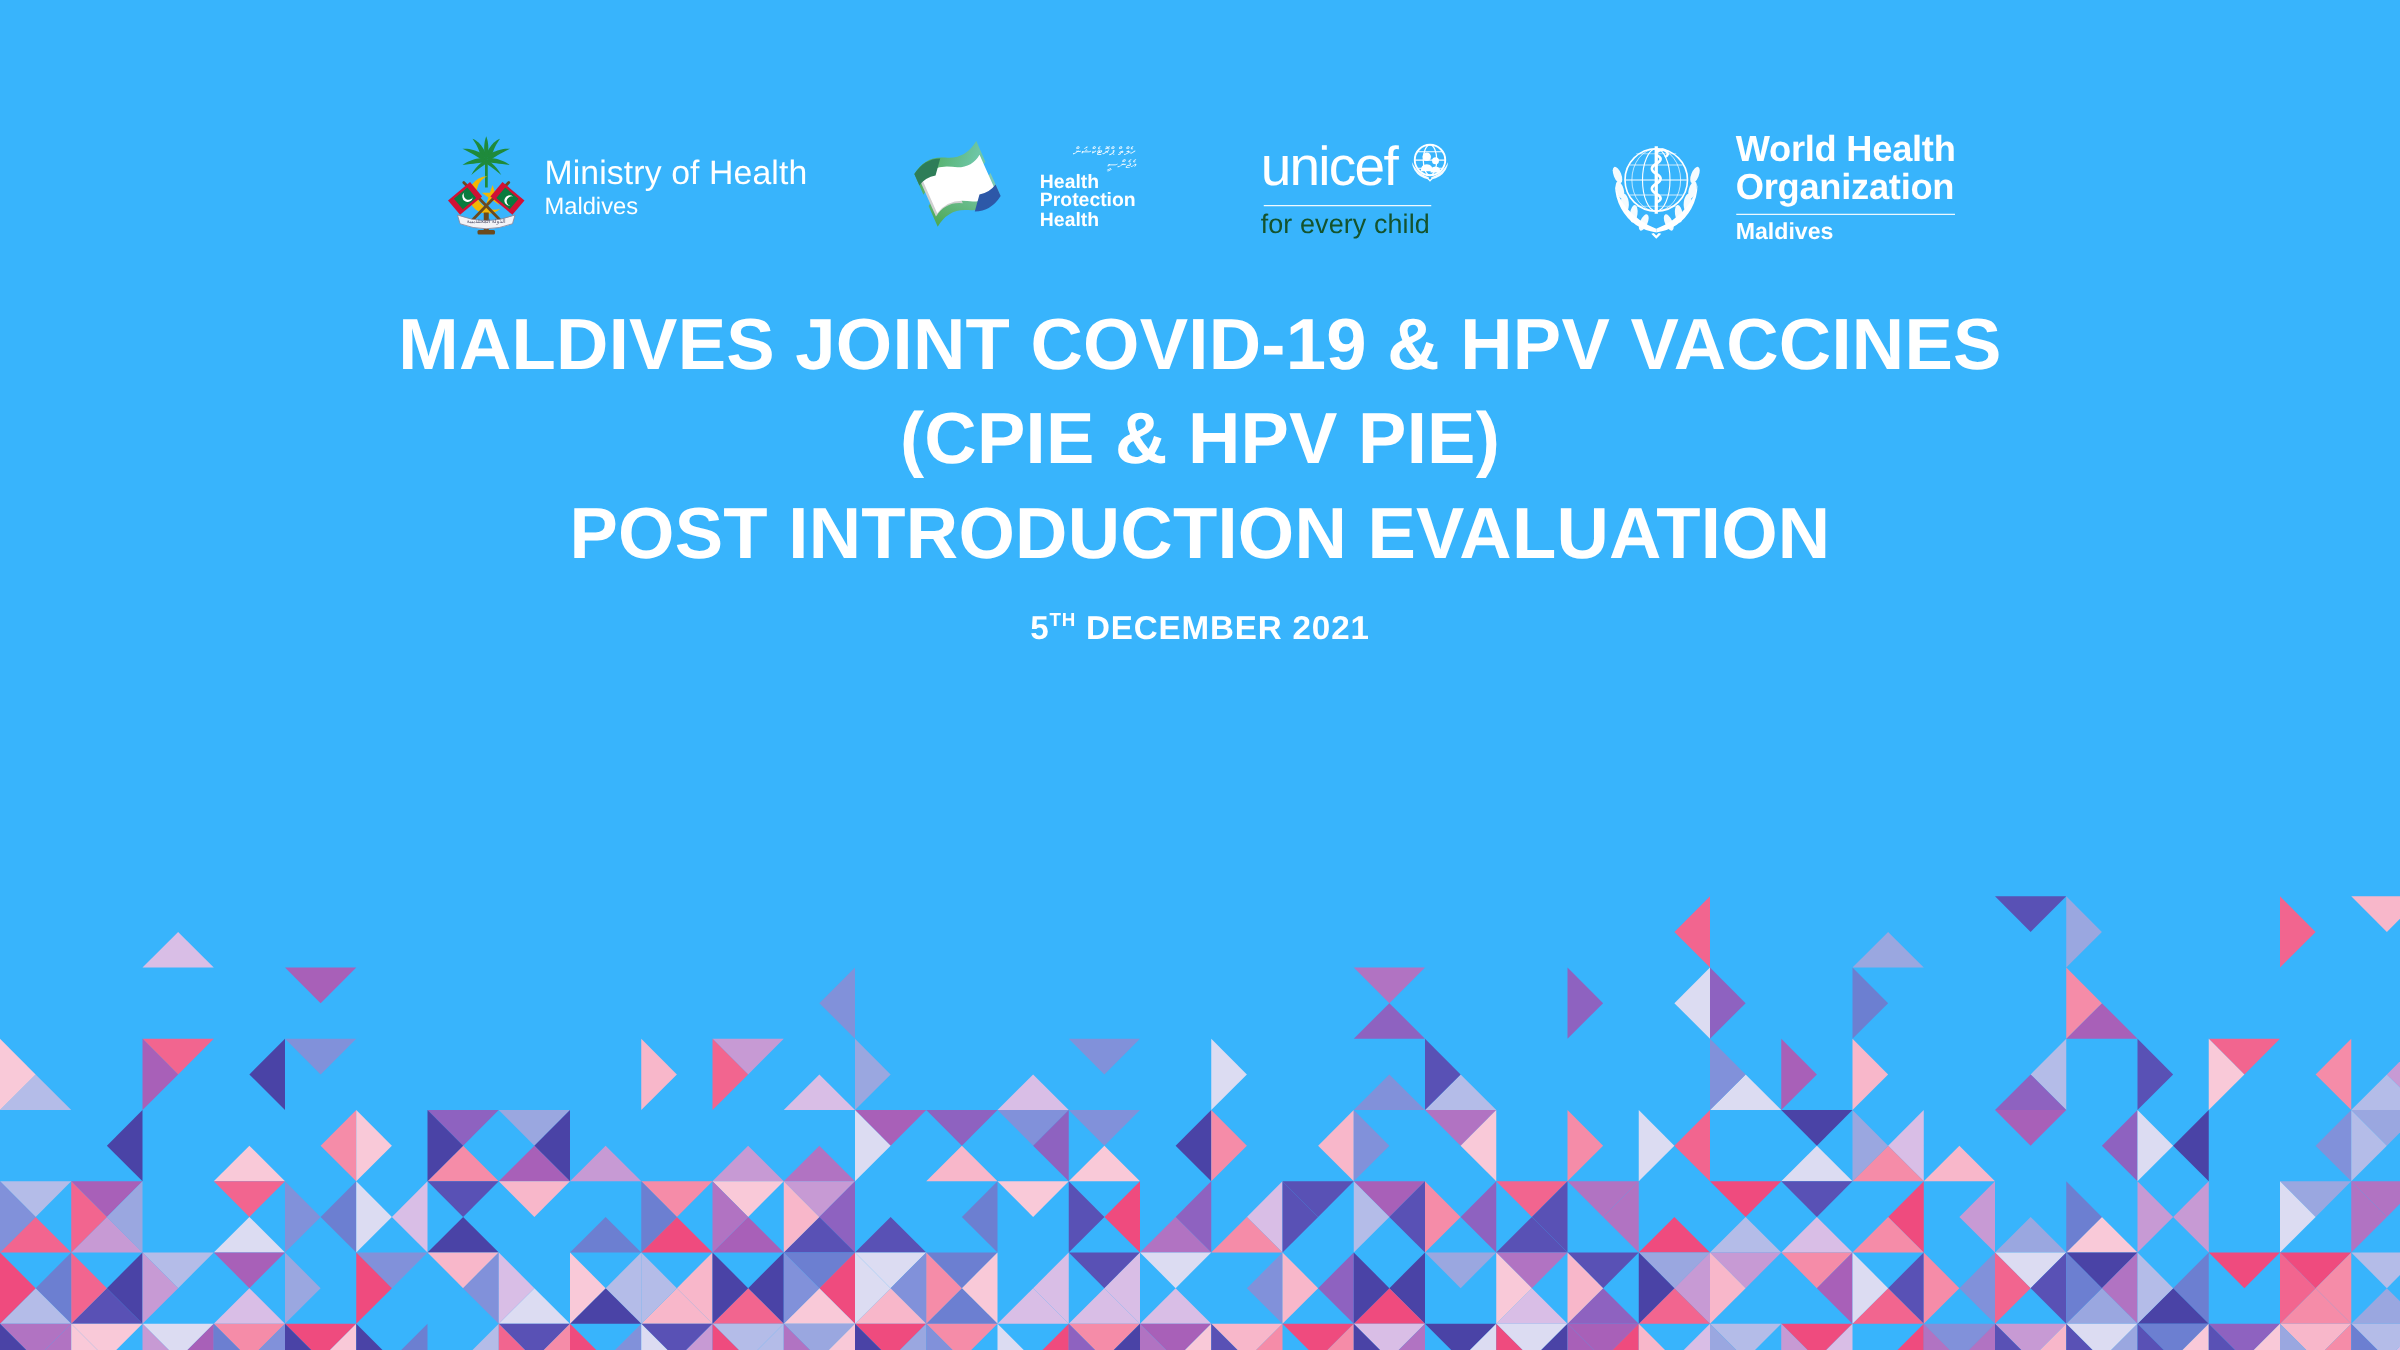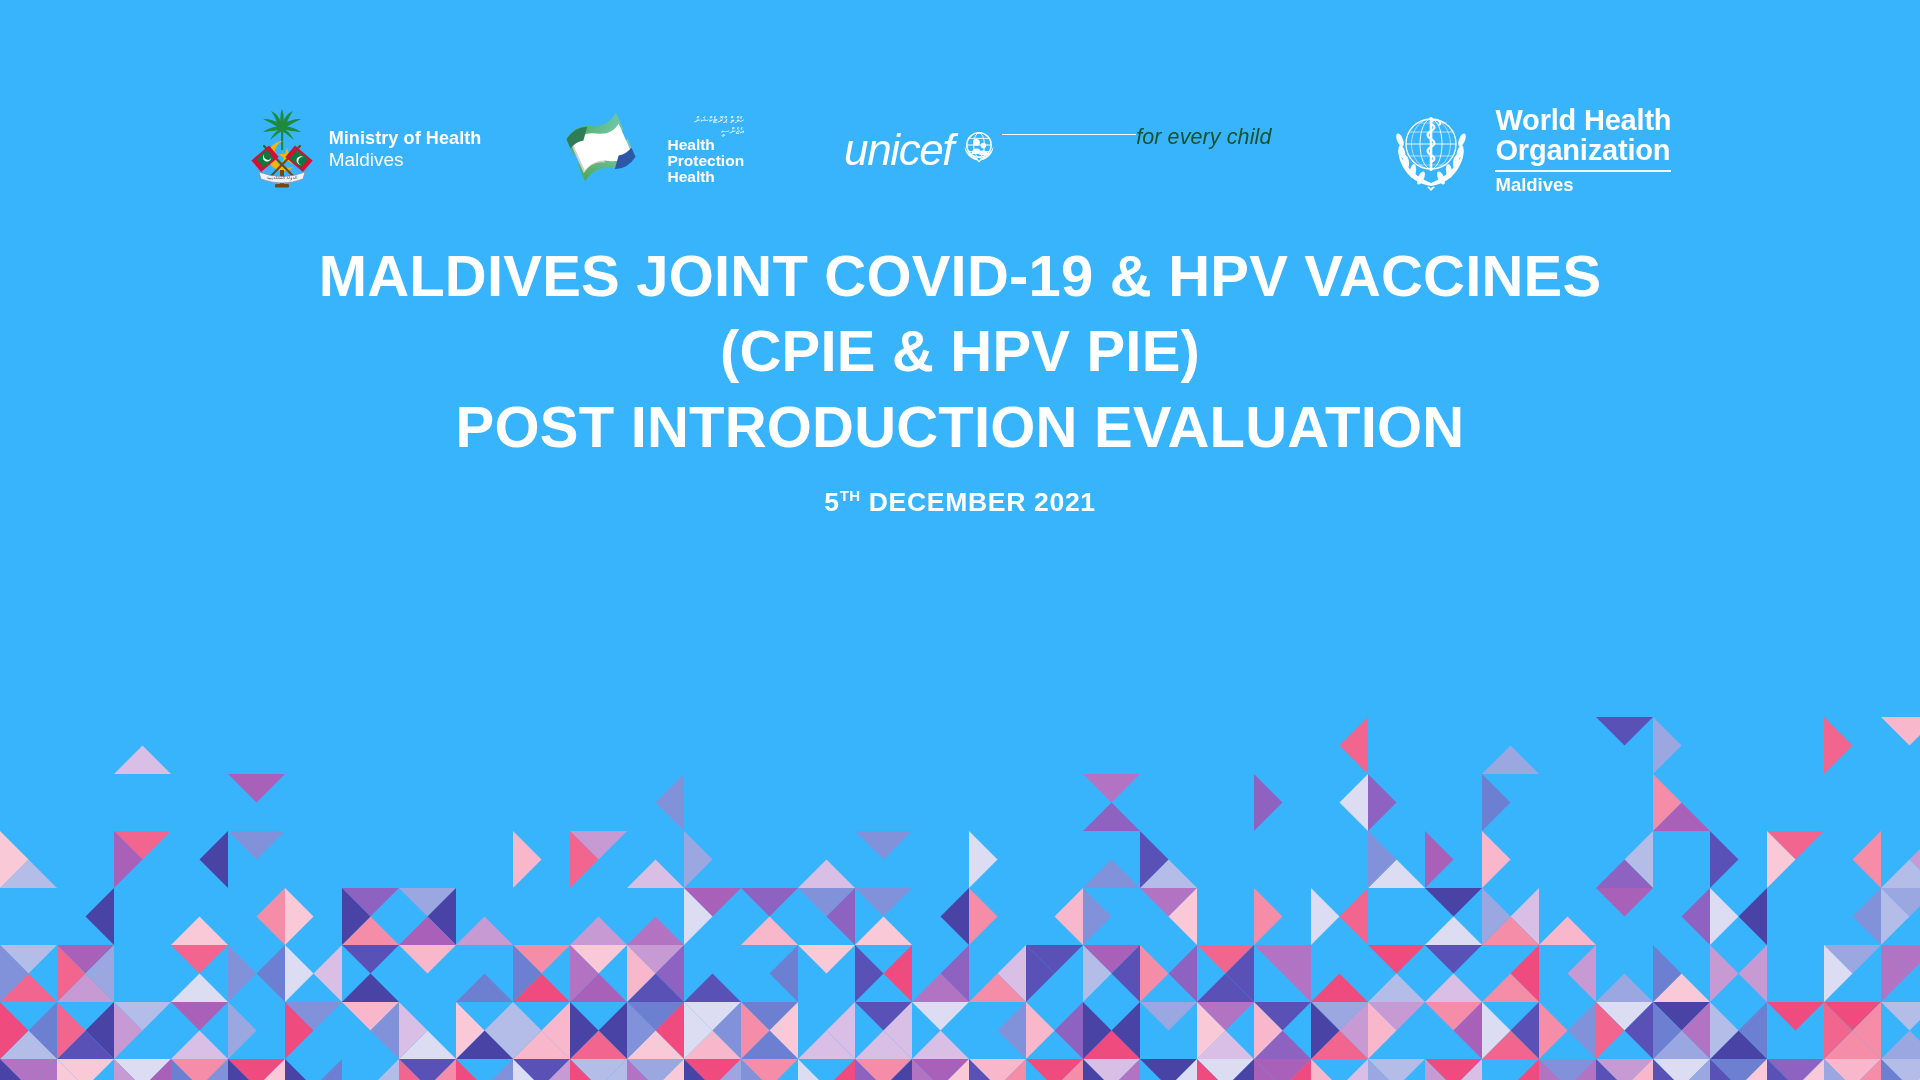--- a/index.html
+++ b/index.html
@@ -20,33 +20,33 @@
   .logo-bar{
     position:absolute; top:100px; left:0; width:1920px;
     display:flex; justify-content:center; align-items:center; gap:0px;
     z-index:3;
   }
   .logo-block{ display:flex; align-items:center; }
 
   
   .moh{ gap:14px; margin-right:78px; }
   .moh-text{ color:#fff; line-height:1.18; }
-  .moh-title{ font-size:18px; font-weight:bold; letter-spacing:.1px; }
+  .moh-title{ font-size:27px; font-weight:normal; letter-spacing:.1px; }
   .moh-sub{ font-size:19px; font-weight:normal; }
 
   
   .hpa{ gap:24px; margin-right:100px; }
   .hpa-text{ color:#fff; }
   .hpa-dhivehi{ font-size:9px; line-height:1.15; text-align:right;
                 letter-spacing:.3px; white-space:nowrap; opacity:.97;}
-  .hpa-dhivehi .ln2{ display:block; }
+  .hpa-dhivehi .ln2{ display:block;font-style:italic; }
   .hpa-name{ font-size:15.5px; font-weight:bold; line-height:1.02; margin-top:1px; }
 
   
-  .unicef{ flex-direction:row; align-items:flex-start; margin-right:112px;font-style:italic; }
+  .unicef{ flex-direction:column; align-items:flex-start; margin-right:112px; }
   .unicef-row{ display:flex; align-items:center; gap:5px; }
   .unicef-word{
     color:#fff; font-size:44px; font-weight:normal; letter-spacing:-1.4px;
     line-height:.95;
   }
   .unicef-rule{ width:134px; height:1.4px; background:#fff; opacity:.93; margin:7px 0 4px 2px; }
   .unicef-tag{ color:#14532d; font-size:21.5px; letter-spacing:.1px; line-height:1; }
 
   
   .who{ gap:16px; }

